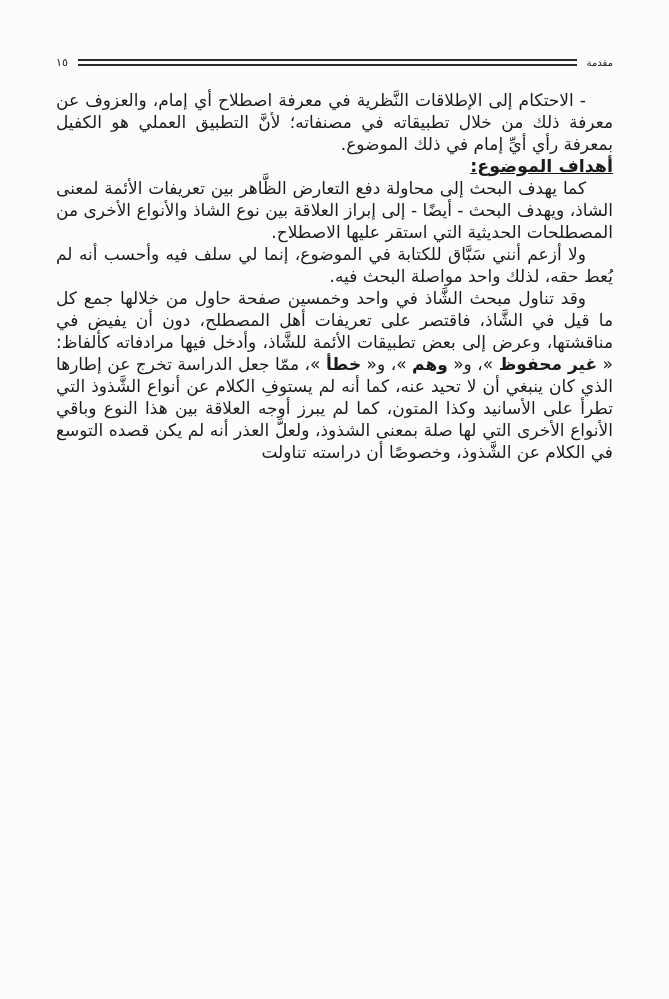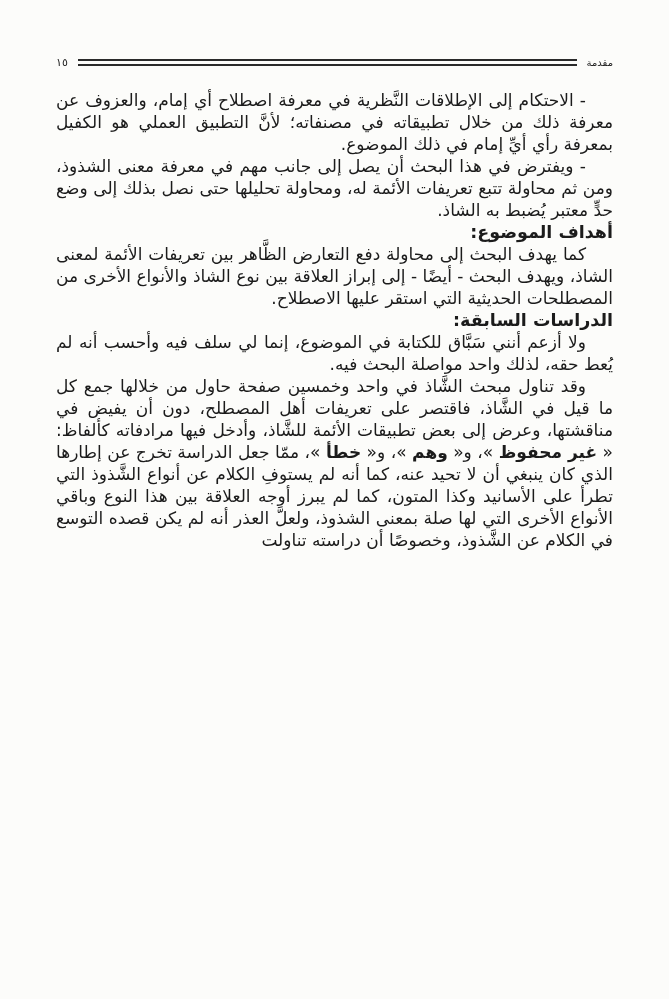--- a/index.html
+++ b/index.html
@@ -50,48 +50,47 @@
   }
   .para {
     margin: 0;
     text-indent: 27px;
   }
   .heading {
     margin: 0;
     font-weight: bold;
     font-size: 17.5px;
     text-indent: 0;
+    text-decoration: underline;
   }
   .b {
     font-weight: bold;
   }
 </style>
 </head>
 <body>
 
 <div class="page">
 
   <header class="page-header">
     <span class="section-title">مقدمة</span>
     <span class="header-rule"></span>
     <span class="page-number">١٥</span>
   </header>
 
   <main class="content">
 
     <p class="para">- الاحتكام إلى الإطلاقات النَّظرية في معرفة اصطلاح أي إمام، والعزوف عن معرفة ذلك من خلال تطبيقاته في مصنفاته؛ لأنَّ التطبيق العملي هو الكفيل بمعرفة رأي أيِّ إمام في ذلك الموضوع.</p>
 
-    <p class="para">- ويفترض في هذا البحث أن يصل إلى جانب مهم في معرفة معنى الشذوذ، ومن ثم محاولة تتبع تعريفات الأئمة له، ومحاولة تحليلها حتى نصل بذلك إلى وضع حدٍّ معتبر يُضبط به الشاذ.</p>
 
     <h2 class="heading">أهداف الموضوع:</h2>
 
     <p class="para">كما يهدف البحث إلى محاولة دفع التعارض الظَّاهر بين تعريفات الأئمة لمعنى الشاذ، ويهدف البحث - أيضًا - إلى إبراز العلاقة بين نوع الشاذ والأنواع الأخرى من المصطلحات الحديثية التي استقر عليها الاصطلاح.</p>
 
 
-    <h2 class="heading">الدراسات السابقة:</h2>
 
     <p class="para">ولا أزعم أنني سَبَّاق للكتابة في الموضوع، إنما لي سلف فيه وأحسب أنه لم يُعط حقه، لذلك واحد مواصلة البحث فيه.</p>
 
 
     <p class="para"><span>وقد تناول مبحث الشَّاذ في واحد وخمسين صفحة حاول من خلالها جمع كل ما قيل في الشَّاذ، فاقتصر على تعريفات أهل المصطلح، دون أن يفيض في مناقشتها، وعرض إلى بعض تطبيقات الأئمة للشَّاذ، وأدخل فيها مرادفاته كألفاظ: « </span><span class="b">غير محفوظ</span><span> »، و« </span><span class="b">وهم</span><span> »، و« </span><span class="b">خطأ</span><span> »، ممّا جعل الدراسة تخرج عن إطارها الذي كان ينبغي أن لا تحيد عنه، كما أنه لم يستوفِ الكلام عن أنواع الشَّذوذ التي تطرأ على الأسانيد وكذا المتون، كما لم يبرز أوجه العلاقة بين هذا النوع وباقي الأنواع الأخرى التي لها صلة بمعنى الشذوذ، ولعلَّ العذر أنه لم يكن قصده التوسع في الكلام عن الشَّذوذ، وخصوصًا أن دراسته تناولت</span></p>
 
   </main>
 
 </div>
 

